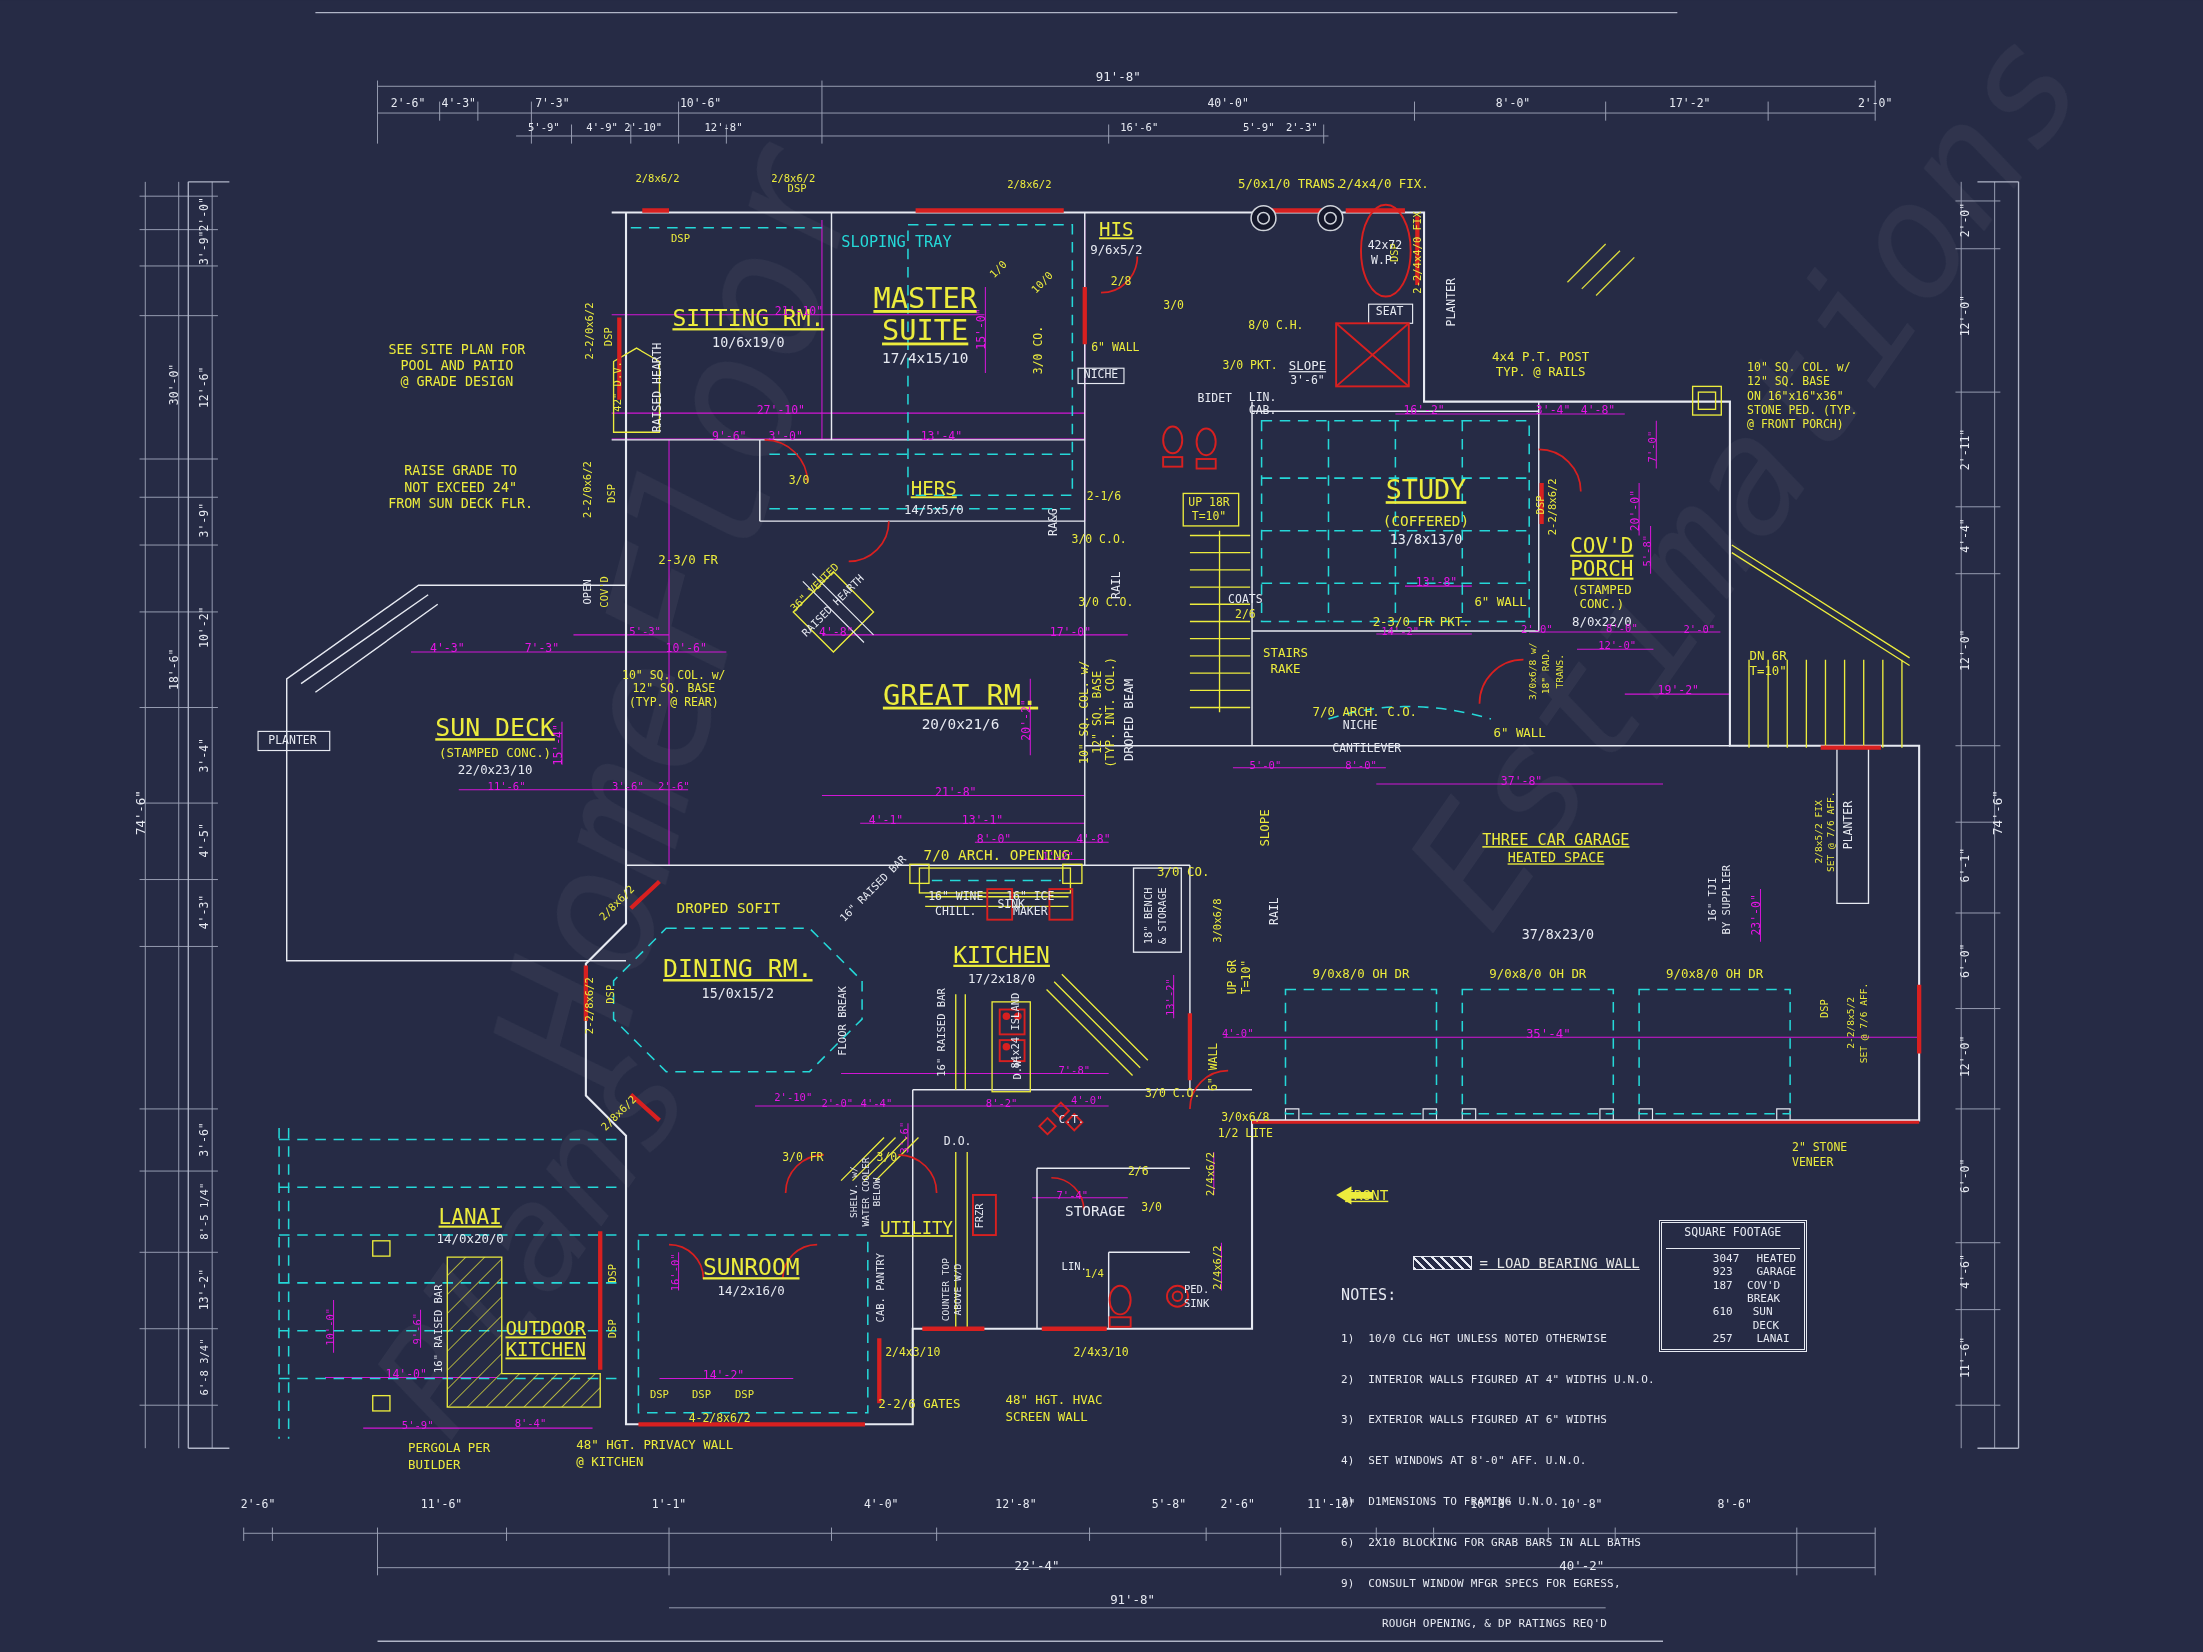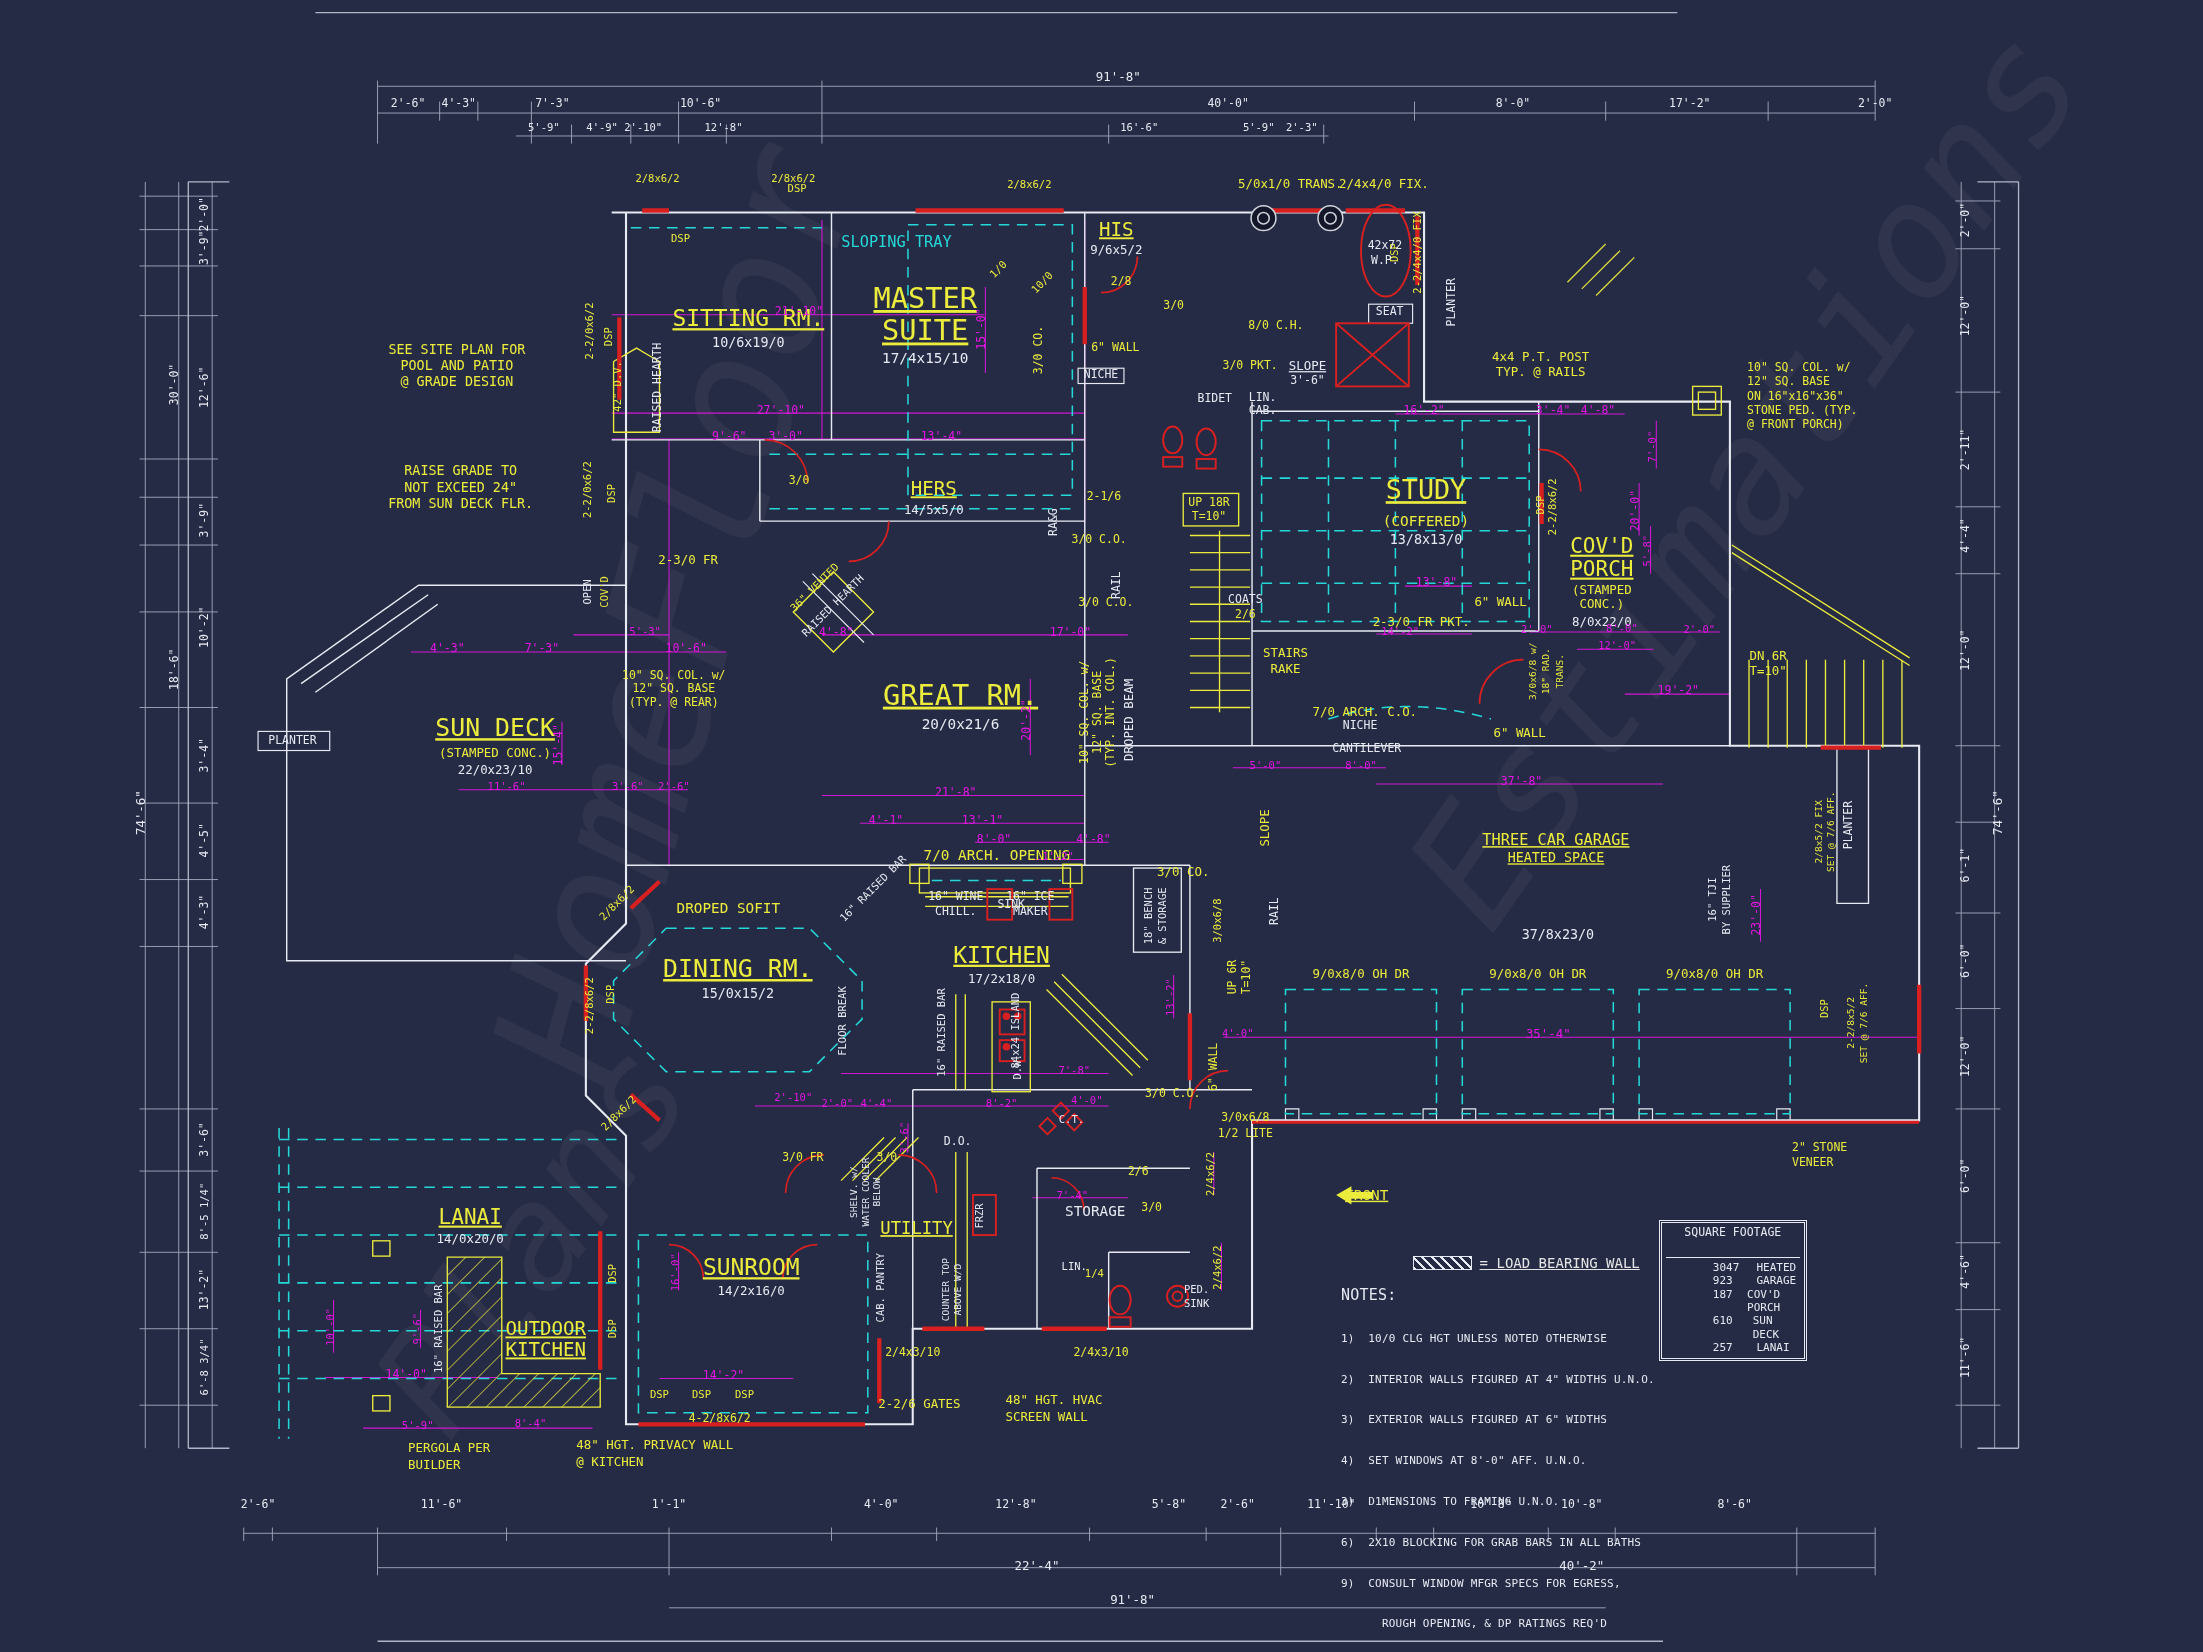--- a/index.html
+++ b/index.html
@@ -17,21 +17,21 @@
   #scale-note{font-size:11.5px;margin-top:2.9px;}
   #legend-row{position:absolute;left:1413px;top:1255px;display:flex;align-items:center;gap:7.6px;}
   #legend-swatch{width:57px;height:11.5px;border:1px solid #e7eaf2;
     background:repeating-linear-gradient(45deg,#e7eaf2 0 1.9px,transparent 1.9px 6.7px);}
   #legend-text{font-size:14px;color:#e5e5e5;text-decoration:underline;}
   #notes-block{left:1341px;top:1262px;width:344px;font-size:11px;line-height:13.6px;
                letter-spacing:0.2px;white-space:pre;}
   #notes-block .nh{font-size:15px;margin-bottom:1.9px;}
   #sqft-table{left:1661px;top:1222px;width:134px;border:1px solid #e7eaf2;
               outline:1px solid #e7eaf2;outline-offset:1.9px;font-size:11px;padding:1.9px 3.8px 3.8px;}
-  #sqft-head{text-align:center;border-bottom:1px solid #e7eaf2;padding-bottom:18px;margin-bottom:2.9px;font-size:11.5px;}
+  #sqft-head{text-align:center;border-bottom:1px solid #e7eaf2;padding-bottom:9px;margin-bottom:2.9px;font-size:11.5px;}
   .sqft-row{display:flex;gap:9.6px;line-height:13.4px;}
   .sqft-val{width:34px;margin-left:47px;}
 </style>
 </head>
 <body>
 
 <div id="sheet">
 
 <svg width="2203" height="1653" viewBox="0 0 2305 1729">
   <defs>
@@ -509,21 +509,21 @@
   <div class="sqft-row">
     <span class="sqft-val">3047</span>
     <span>HEATED</span>
   </div>
   <div class="sqft-row">
     <span class="sqft-val">923</span>
     <span>GARAGE</span>
   </div>
   <div class="sqft-row">
     <span class="sqft-val">187</span>
-    <span>COV'D PORCH</span>
+    <span>COV'D BREAK</span>
   </div>
   <div class="sqft-row">
     <span class="sqft-val">610</span>
     <span>SUN DECK</span>
   </div>
   <div class="sqft-row">
     <span class="sqft-val">257</span>
     <span>LANAI</span>
   </div>
 </div>

